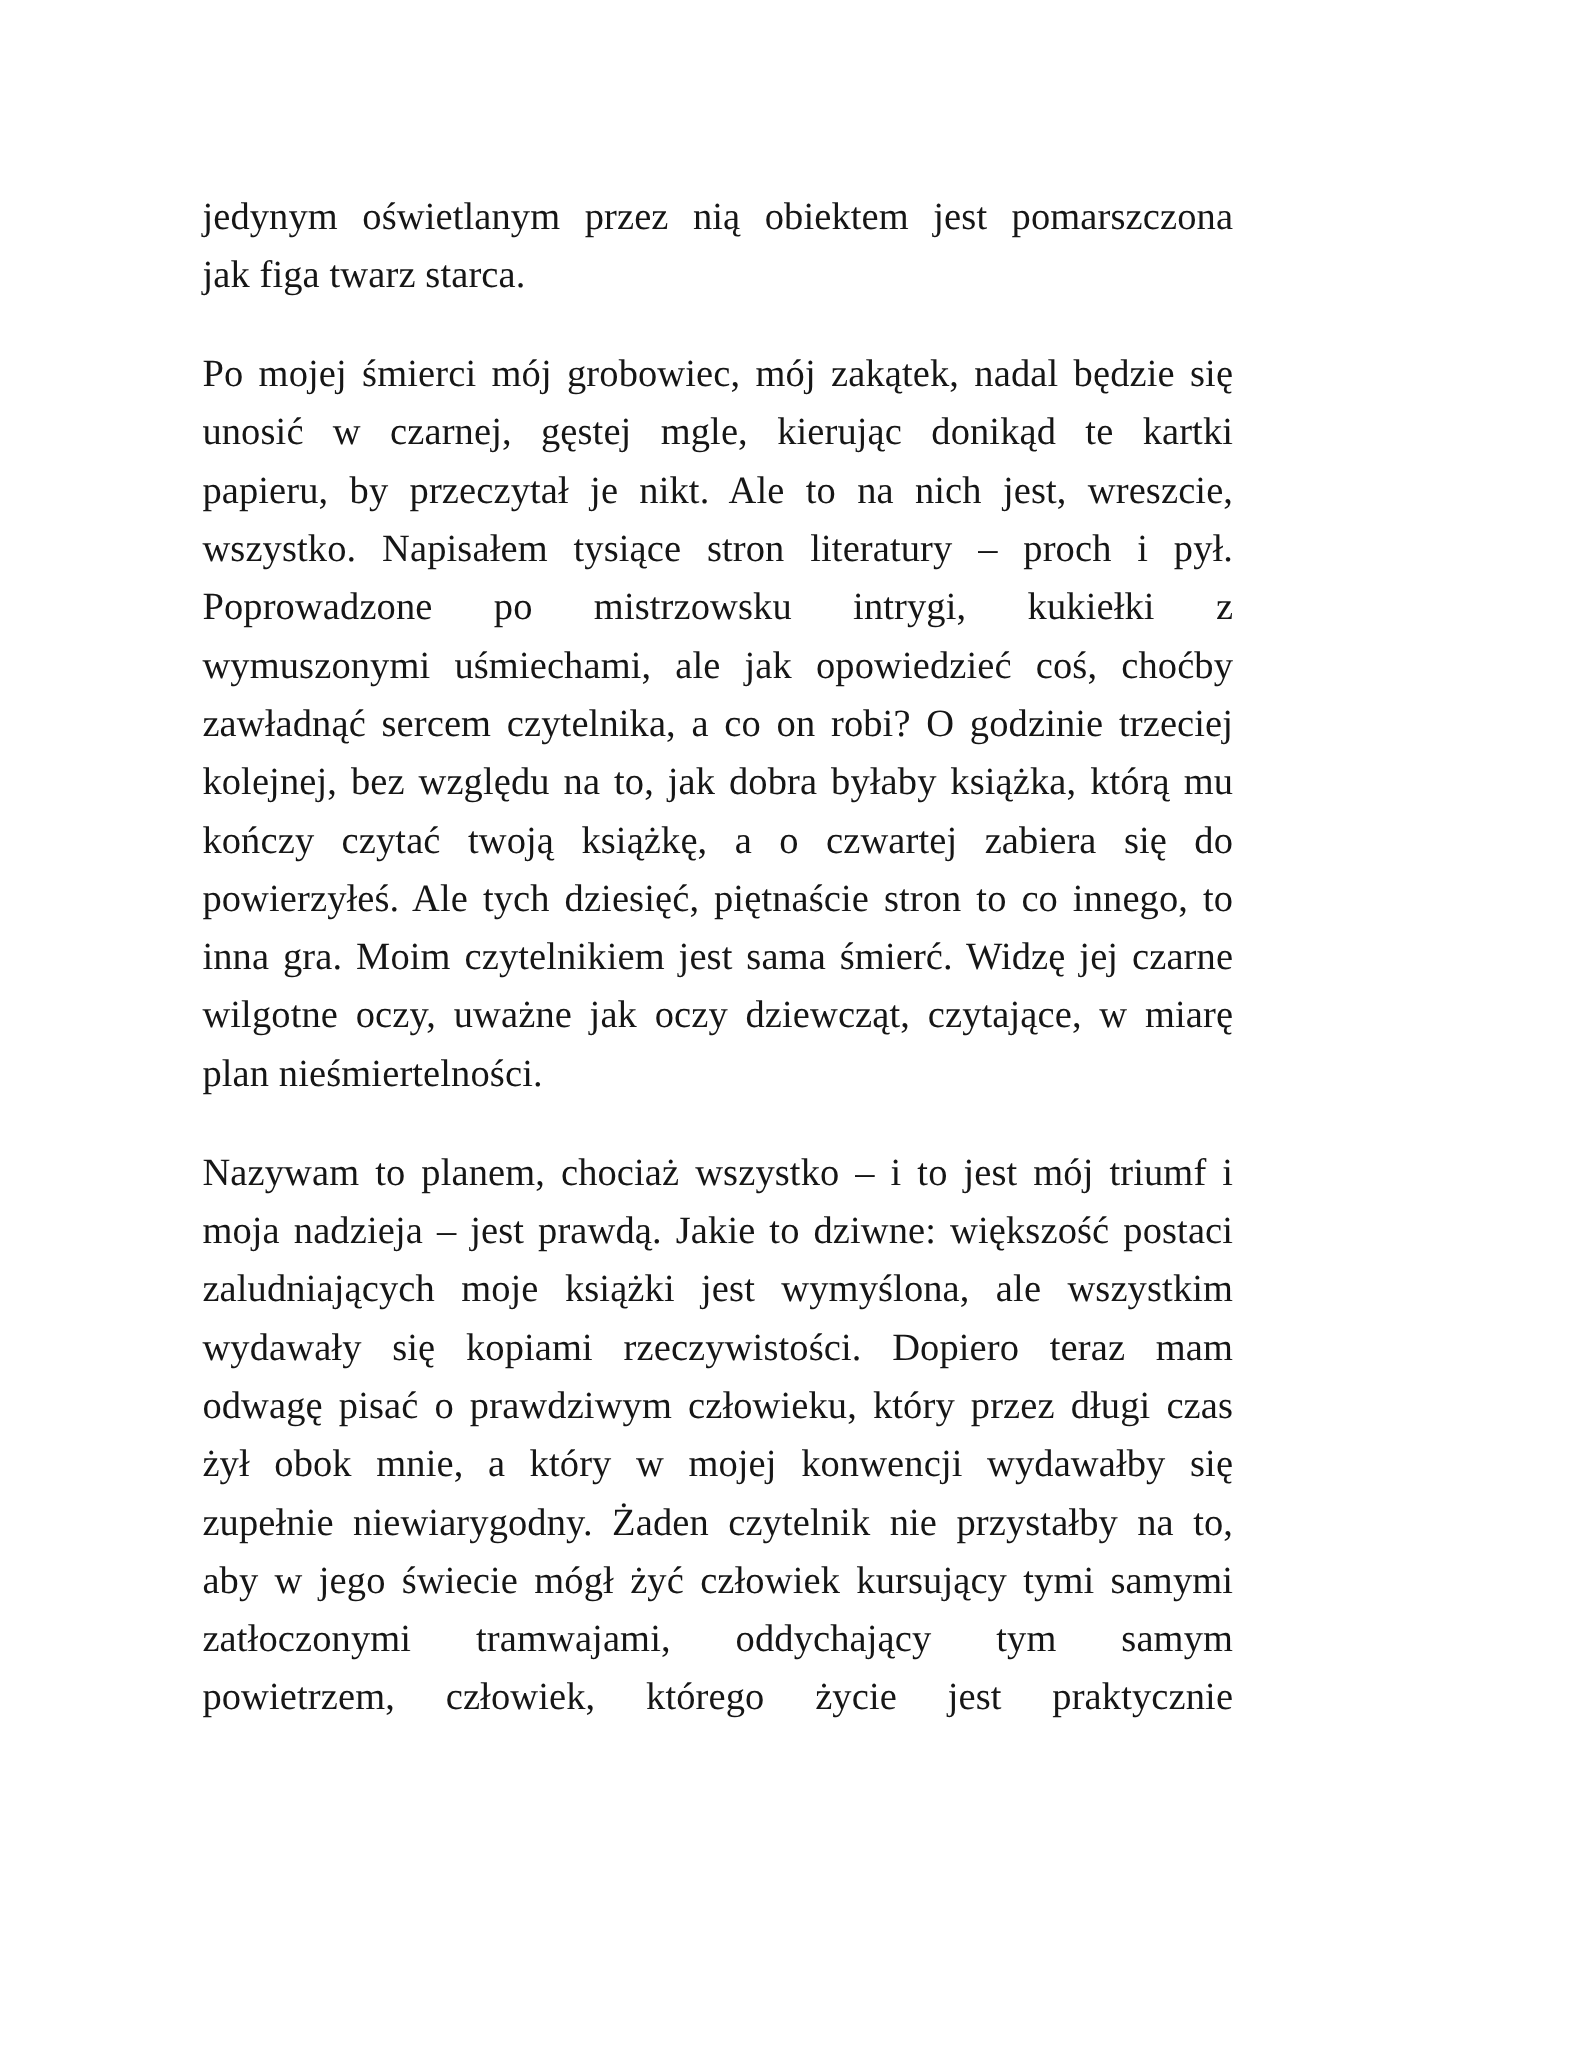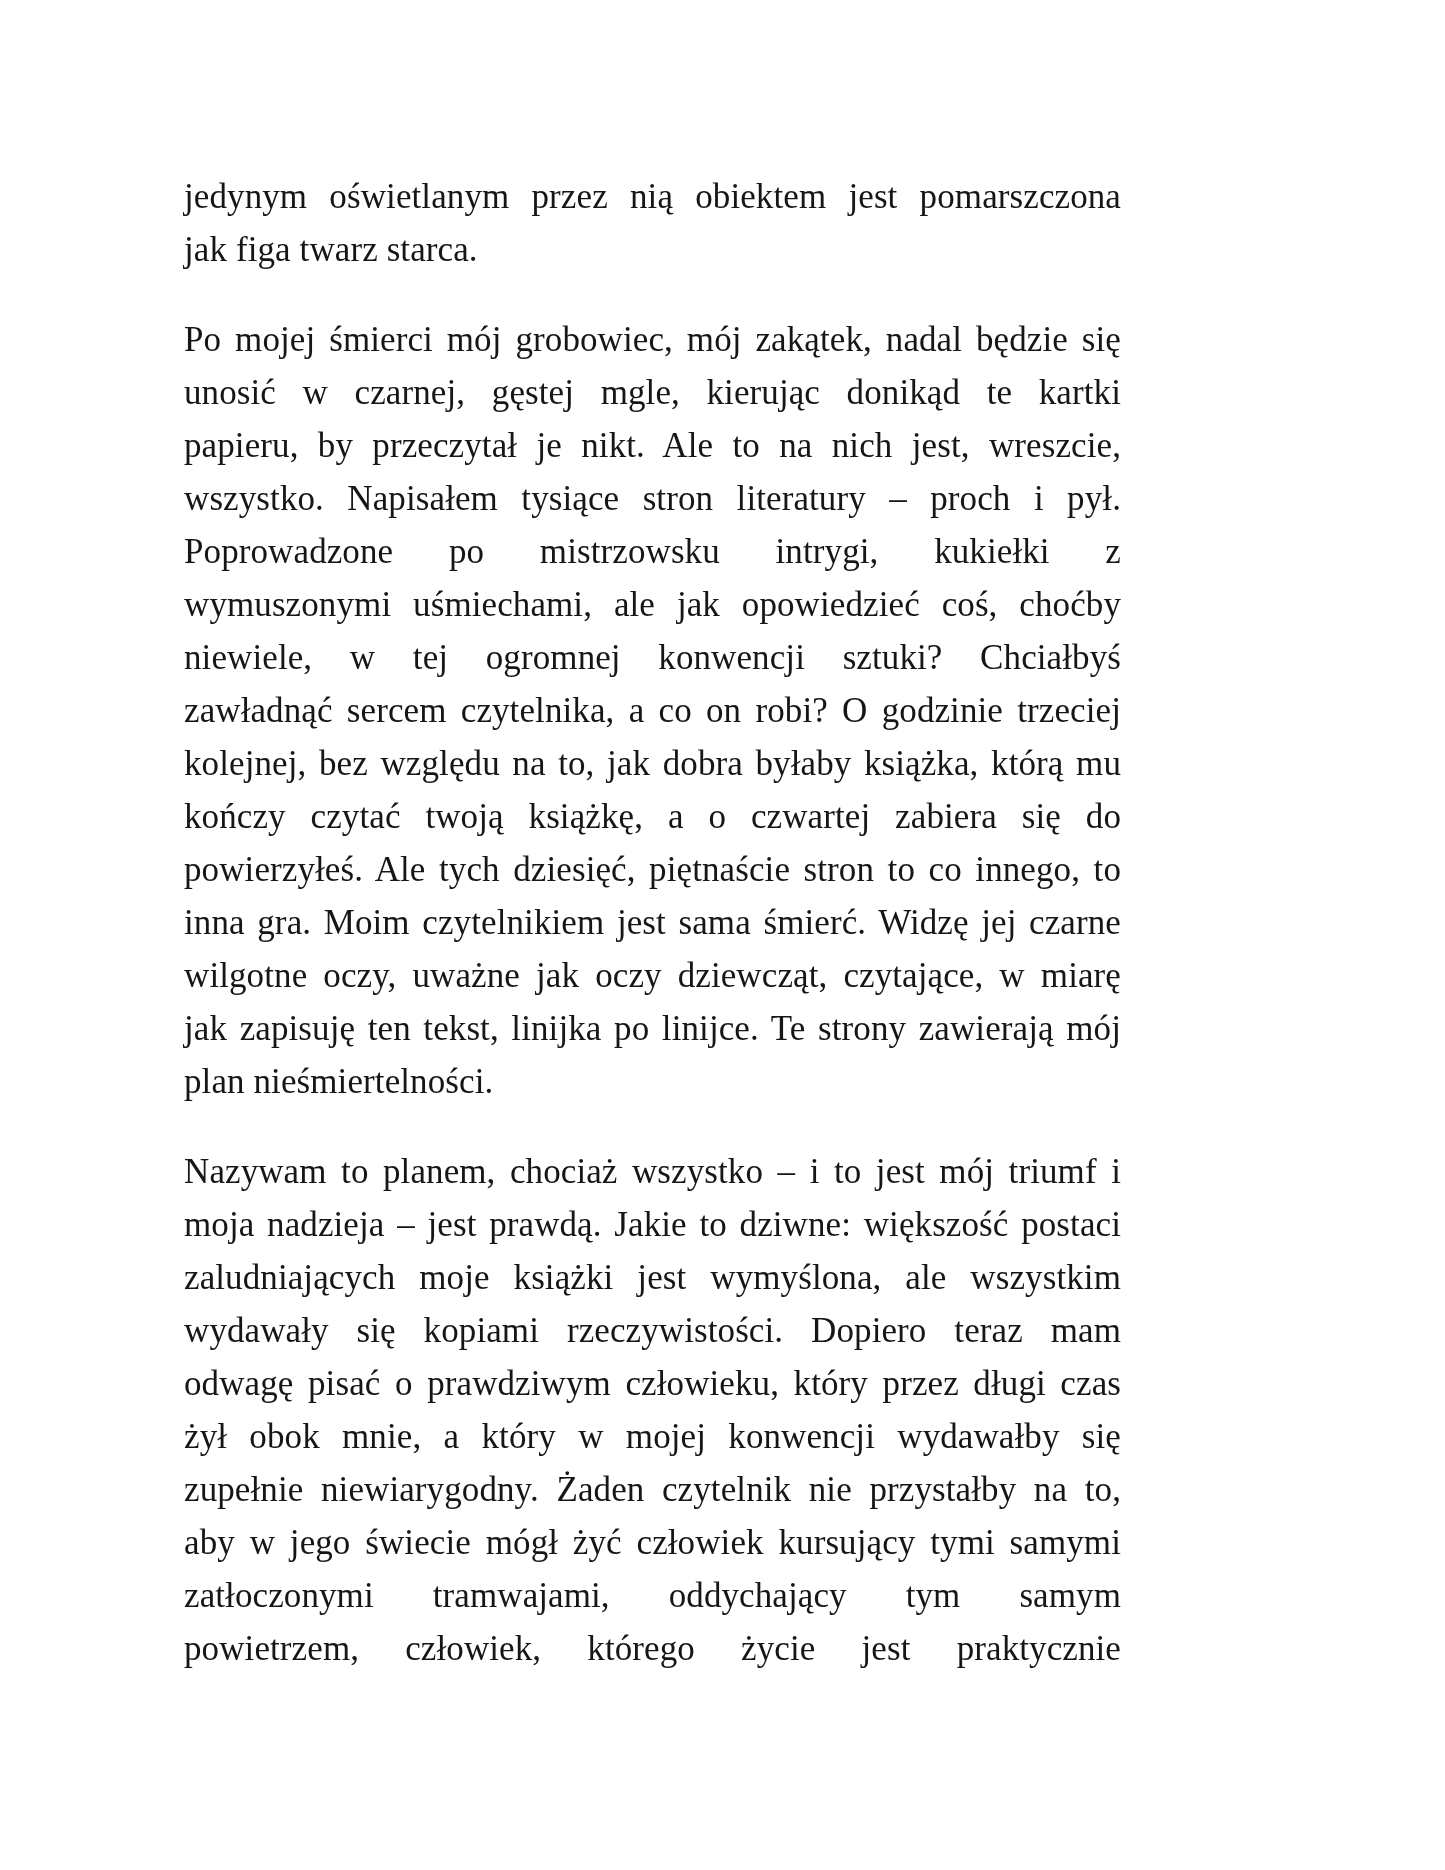--- a/index.html
+++ b/index.html
@@ -48,28 +48,26 @@
         <div class="line">jedynym oświetlanym przez nią obiektem jest pomarszczona</div>
         <div class="line line-last">jak figa twarz starca.</div>
       </div>
       <div class="paragraph">
         <div class="line">Po mojej śmierci mój grobowiec, mój zakątek, nadal będzie się</div>
         <div class="line">unosić w czarnej, gęstej mgle, kierując donikąd te kartki</div>
         <div class="line">papieru, by przeczytał je nikt. Ale to na nich jest, wreszcie,</div>
         <div class="line">wszystko. Napisałem tysiące stron literatury – proch i pył.</div>
         <div class="line">Poprowadzone po mistrzowsku intrygi, kukiełki z</div>
         <div class="line">wymuszonymi uśmiechami, ale jak opowiedzieć coś, choćby</div>
-        <div class="line">niewiele, w tej ogromnej konwencji sztuki? Chciałbyś</div>
         <div class="line">zawładnąć sercem czytelnika, a co on robi? O godzinie trzeciej</div>
         <div class="line">kolejnej, bez względu na to, jak dobra byłaby książka, którą mu</div>
         <div class="line">kończy czytać twoją książkę, a o czwartej zabiera się do</div>
         <div class="line">powierzyłeś. Ale tych dziesięć, piętnaście stron to co innego, to</div>
         <div class="line">inna gra. Moim czytelnikiem jest sama śmierć. Widzę jej czarne</div>
         <div class="line">wilgotne oczy, uważne jak oczy dziewcząt, czytające, w miarę</div>
-        <div class="line">jak zapisuję ten tekst, linijka po linijce. Te strony zawierają mój</div>
         <div class="line line-last">plan nieśmiertelności.</div>
       </div>
       <div class="paragraph">
         <div class="line">Nazywam to planem, chociaż wszystko – i to jest mój triumf i</div>
         <div class="line">moja nadzieja – jest prawdą. Jakie to dziwne: większość postaci</div>
         <div class="line">zaludniających moje książki jest wymyślona, ale wszystkim</div>
         <div class="line">wydawały się kopiami rzeczywistości. Dopiero teraz mam</div>
         <div class="line">odwagę pisać o prawdziwym człowieku, który przez długi czas</div>
         <div class="line">żył obok mnie, a który w mojej konwencji wydawałby się</div>
         <div class="line">zupełnie niewiarygodny. Żaden czytelnik nie przystałby na to,</div>

